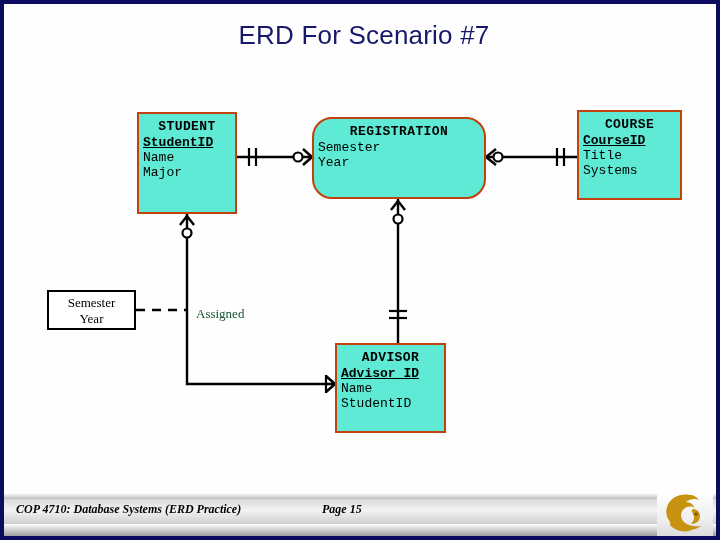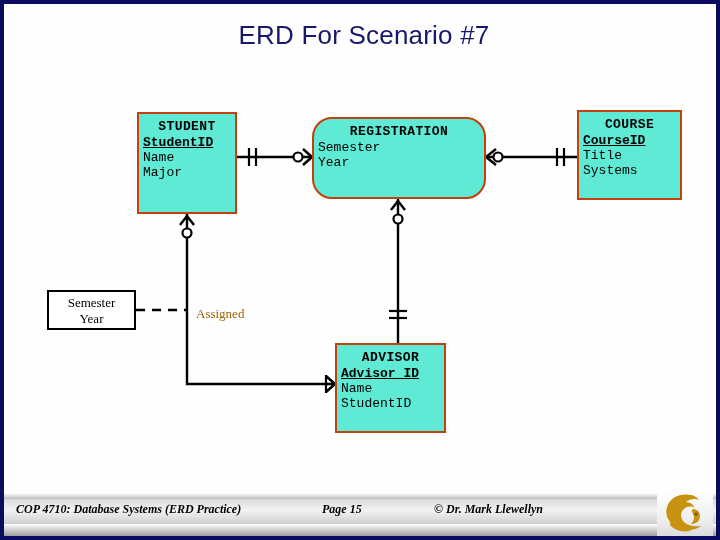--- a/index.html
+++ b/index.html
@@ -84,21 +84,21 @@
     text-align: center;
     font-family: "Liberation Serif", serif;
     font-size: 13px;
     line-height: 16px;
     padding-top: 3px;
   }
   .free-label {
     position: absolute;
     font-family: "Liberation Serif", serif;
     font-size: 13px;
-    color: #a16207;
+    color: #14532d;
     white-space: nowrap;
   }
 
   
   #footer-band {
     position: absolute;
     left: 0;
     bottom: 0;
     width: 720px;
     height: 43px;
@@ -230,21 +230,20 @@
 
     <div class="free-label" style="left:192px; top:302px;">Assigned</div>
 
   </div>
 
   <div id="footer-band">
     <div class="band-row band-a"></div>
     <div class="band-row band-b">
       <div class="footer-text" id="footer-course">COP 4710: Database Systems  (ERD Practice)</div>
       <div class="footer-text" id="footer-page">Page 15</div>
-      <div class="footer-text" id="footer-credit">© Dr. Mark Llewellyn</div>
     </div>
     <div class="band-row band-c"></div>
   </div>
 
   <div id="logo-box">
     <svg width="56" height="50" viewBox="0 0 56 50">
       <g fill="#c89211">
         <path d="M33 5 C24 3 13 7 10 17 C7 27 14 36 24 39 C31 41 39 40 44 36
                  C38 37 31 36 27 32 C23 28 23 22 27 19 C30 16 35 16 38 18
                  C36 14 33 12 29 12 C33 9 38 8 42 10 C40 7 37 5 33 5 Z"></path>

